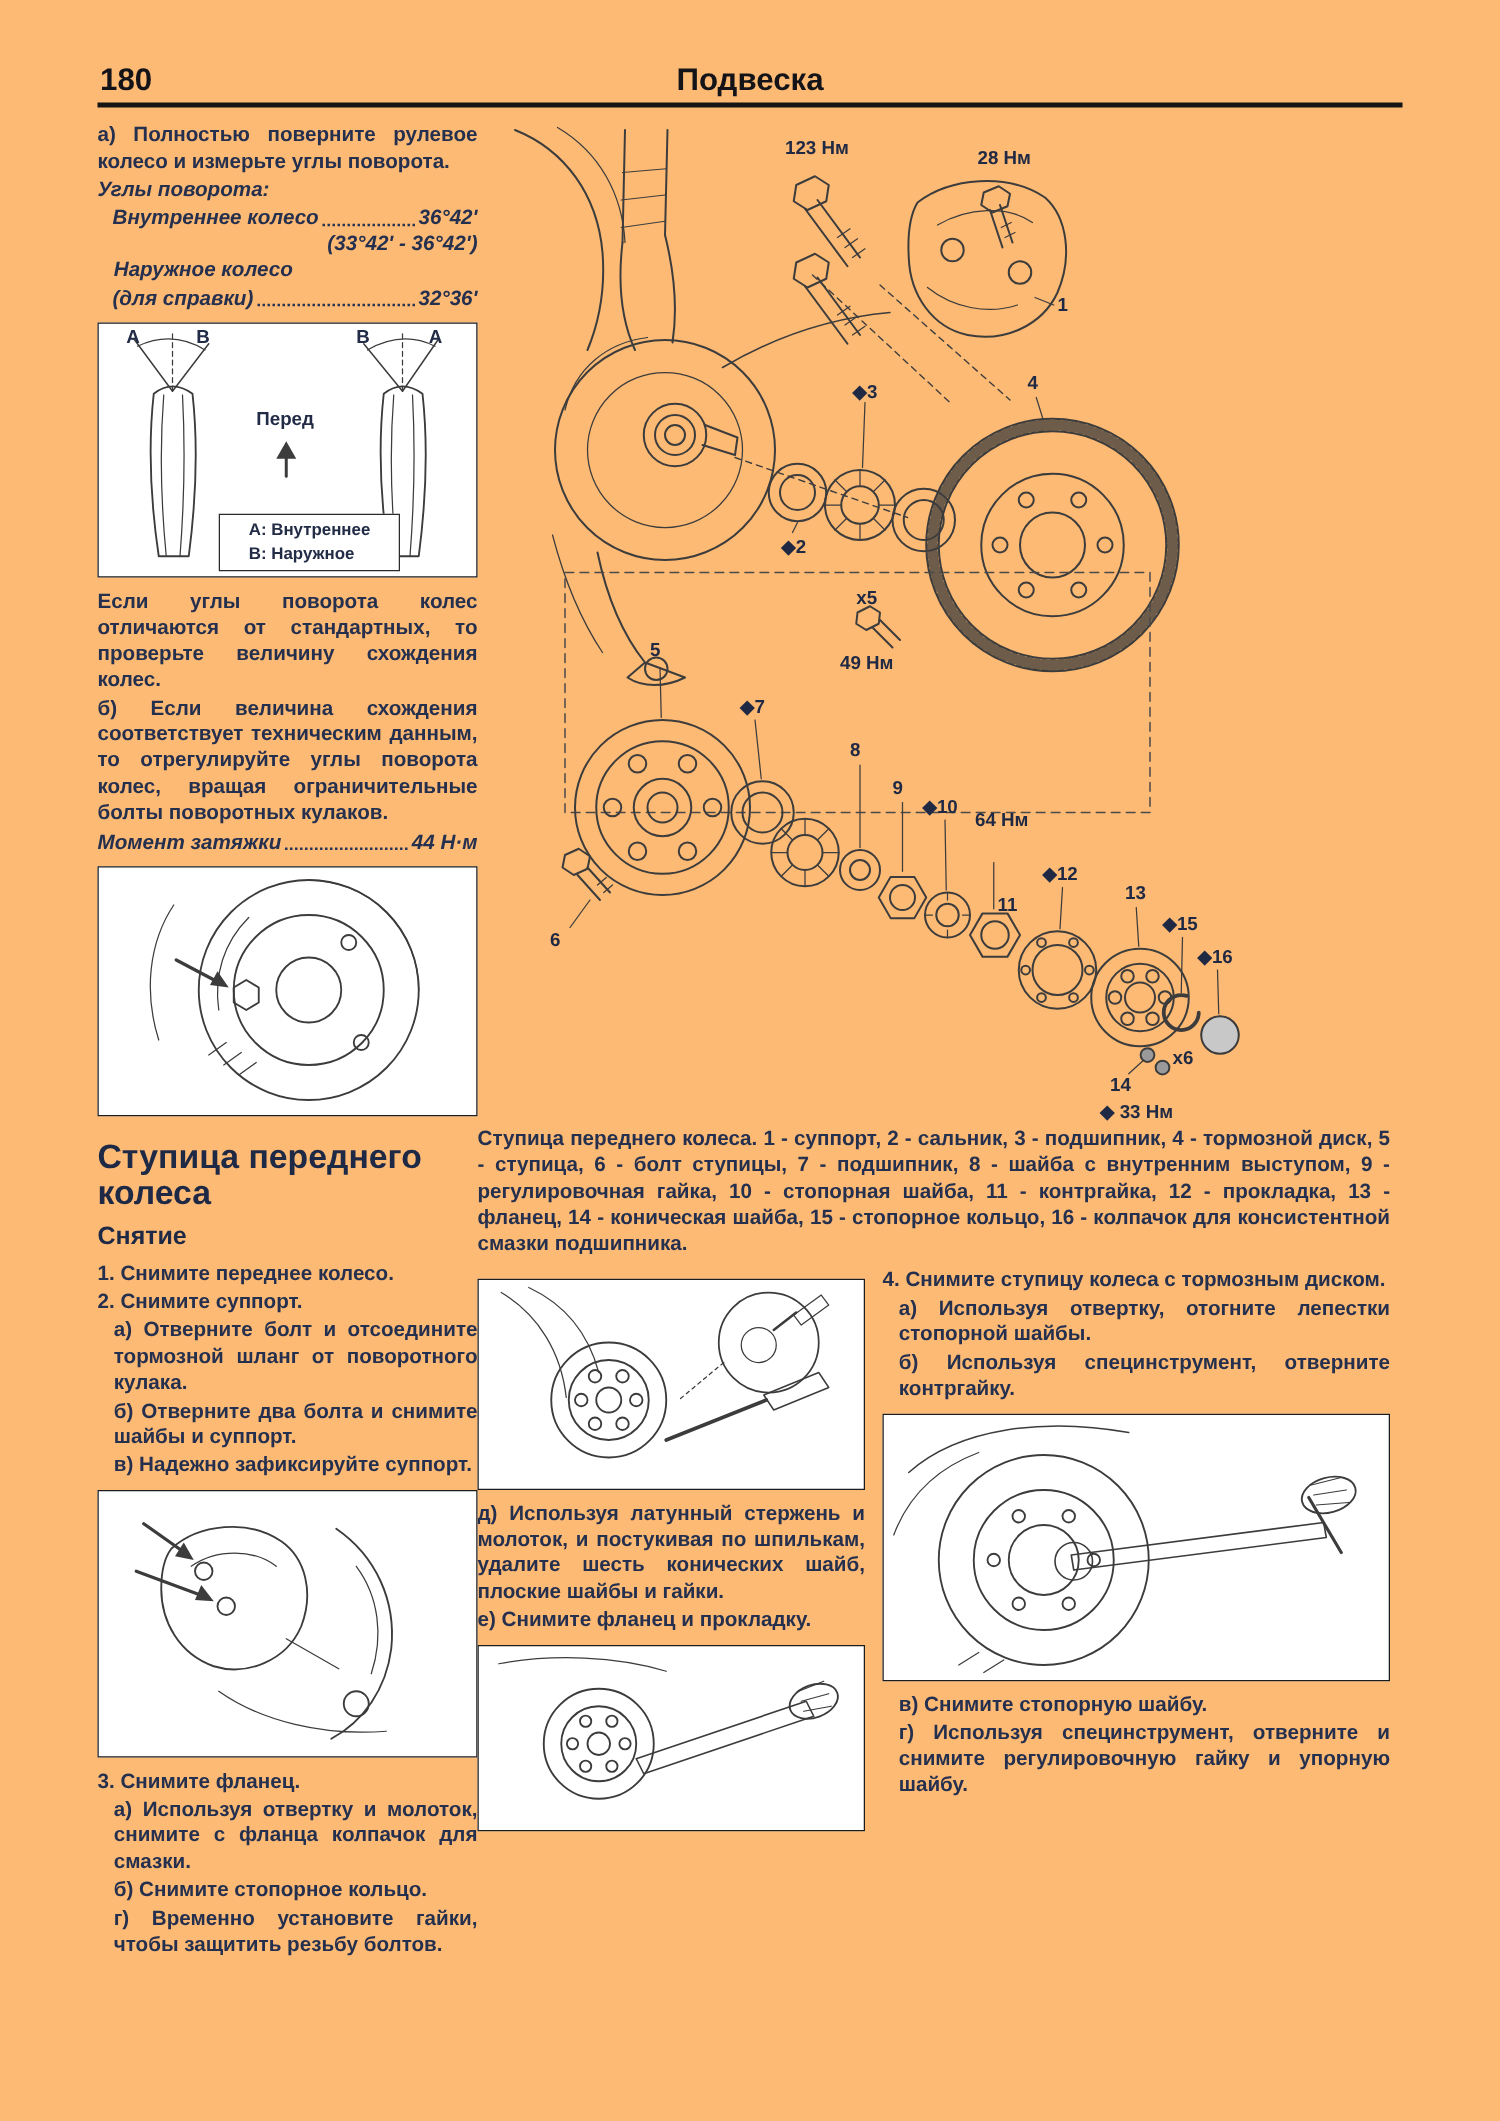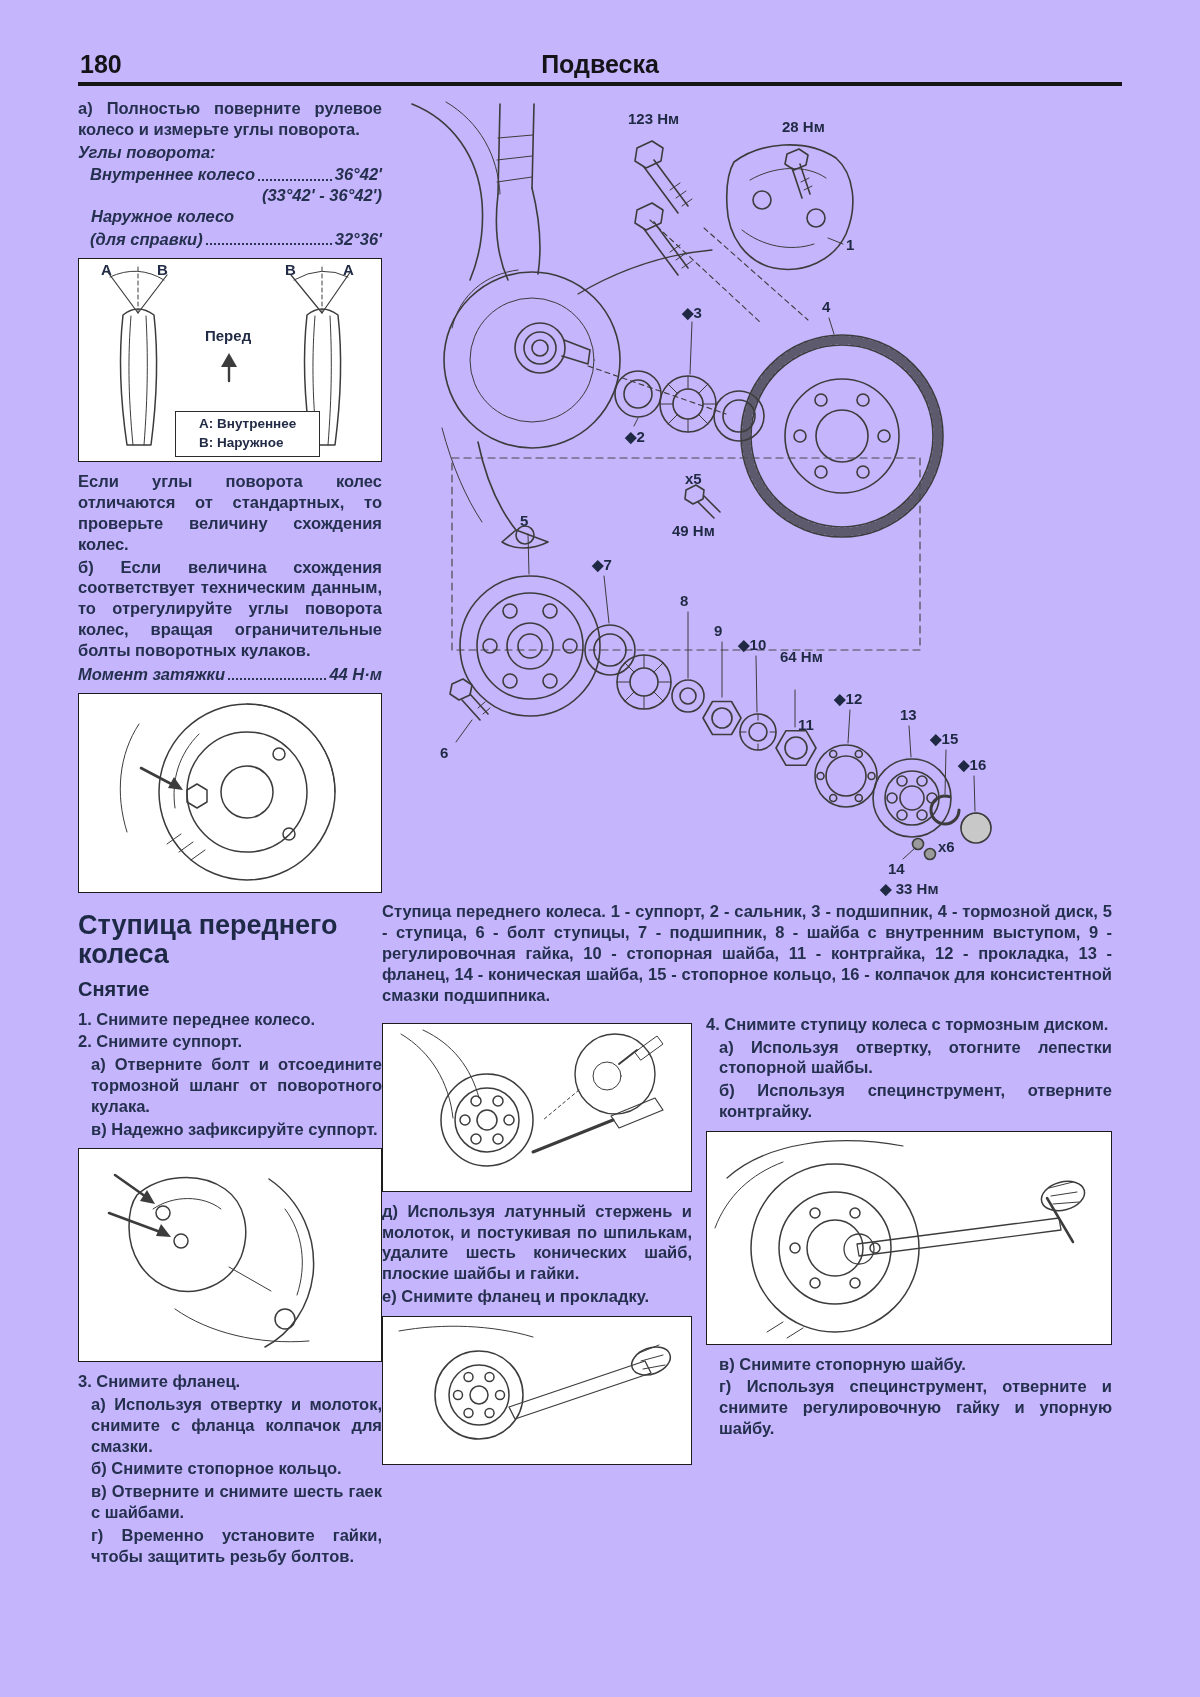--- a/index.html
+++ b/index.html
@@ -1,19 +1,19 @@
 <!DOCTYPE html>
 <html lang="ru"><head>
 <meta charset="utf-8">
 <style>
   * { margin:0; padding:0; box-sizing:border-box; }
   html,body { background:#d9d9d9; }
   .page {
     width:1200px; height:1697px; margin:0 auto; position:relative;
-    background:#c4b5fd; overflow:hidden;
+    background:#fdba74; overflow:hidden;
     font-family:"Liberation Sans", sans-serif;
     color:#25304f; font-weight:bold;
   }
   .inner { position:absolute; left:78px; top:48px; width:1044px; }
 
   .page-header { position:relative; height:38px; border-bottom:4px solid #151515; margin-bottom:12px; }
   .page-num   { position:absolute; left:2px; top:2px; font-size:25px; color:#141418; }
   .page-title { position:absolute; left:0; right:0; top:2px; text-align:center; font-size:25px; color:#141418; }
 
   .cols { display:flex; }
@@ -133,20 +133,21 @@
             </g>
           </svg>
         </div>
 
         <h2 class="section-title">Ступица переднего колеса</h2>
         <h3 class="sub-title">Снятие</h3>
 
         <p class="p">1. Снимите переднее колесо.</p>
         <p class="p">2. Снимите суппорт.</p>
         <p class="p indent">а) Отверните болт и отсоедините тормозной шланг от поворотного кулака.</p>
+        <p class="p indent">б) Отверните два болта и снимите шайбы и суппорт.</p>
         <p class="p indent">в) Надежно зафиксируйте суппорт.</p>
 
         <div class="figure">
           <svg width="300" height="212" viewBox="0 0 300 212">
             <g stroke="#3c3c3c" fill="none" stroke-width="1.5" stroke-linecap="round" stroke-linejoin="round">
               <path d="M58,46 C80,26 120,22 146,40 C166,54 172,82 162,108 C150,136 118,148 92,140 C64,130 50,104 50,78 C50,66 52,54 58,46 Z"></path>
               <path d="M74,60 C94,46 124,46 142,60" stroke-width="1"></path>
               <circle cx="84" cy="64" r="7"></circle>
               <circle cx="102" cy="92" r="7"></circle>
               <path d="M36,26 L70,50" stroke-width="2.6"></path>
@@ -158,21 +159,20 @@
               <path d="M96,160 C130,184 180,196 230,192" stroke-width="1"></path>
               <circle cx="206" cy="170" r="10"></circle>
               <path d="M150,118 L192,142" stroke-width="1"></path>
             </g>
           </svg>
         </div>
 
         <p class="p">3. Снимите фланец.</p>
         <p class="p indent">а) Используя отвертку и молоток, снимите с фланца колпачок для смазки.</p>
         <p class="p indent">б) Снимите стопорное кольцо.</p>
-        <p class="p indent">в) Отверните и снимите шесть гаек с шайбами.</p>
         <p class="p indent">г) Временно установите гайки, чтобы защитить резьбу болтов.</p>
       </div>
 
       <div class="col-right">
 
         <div class="diagram">
           <svg width="730" height="795" viewBox="0 0 730 795">
             <defs>
               <g id="boltA" stroke="#3c3c3c" fill="none" stroke-width="1.6" stroke-linecap="round">
                 <path d="M255,50 l15,-7 l11,7 l-2,13 l-15,7 l-11,-7 z"></path>

